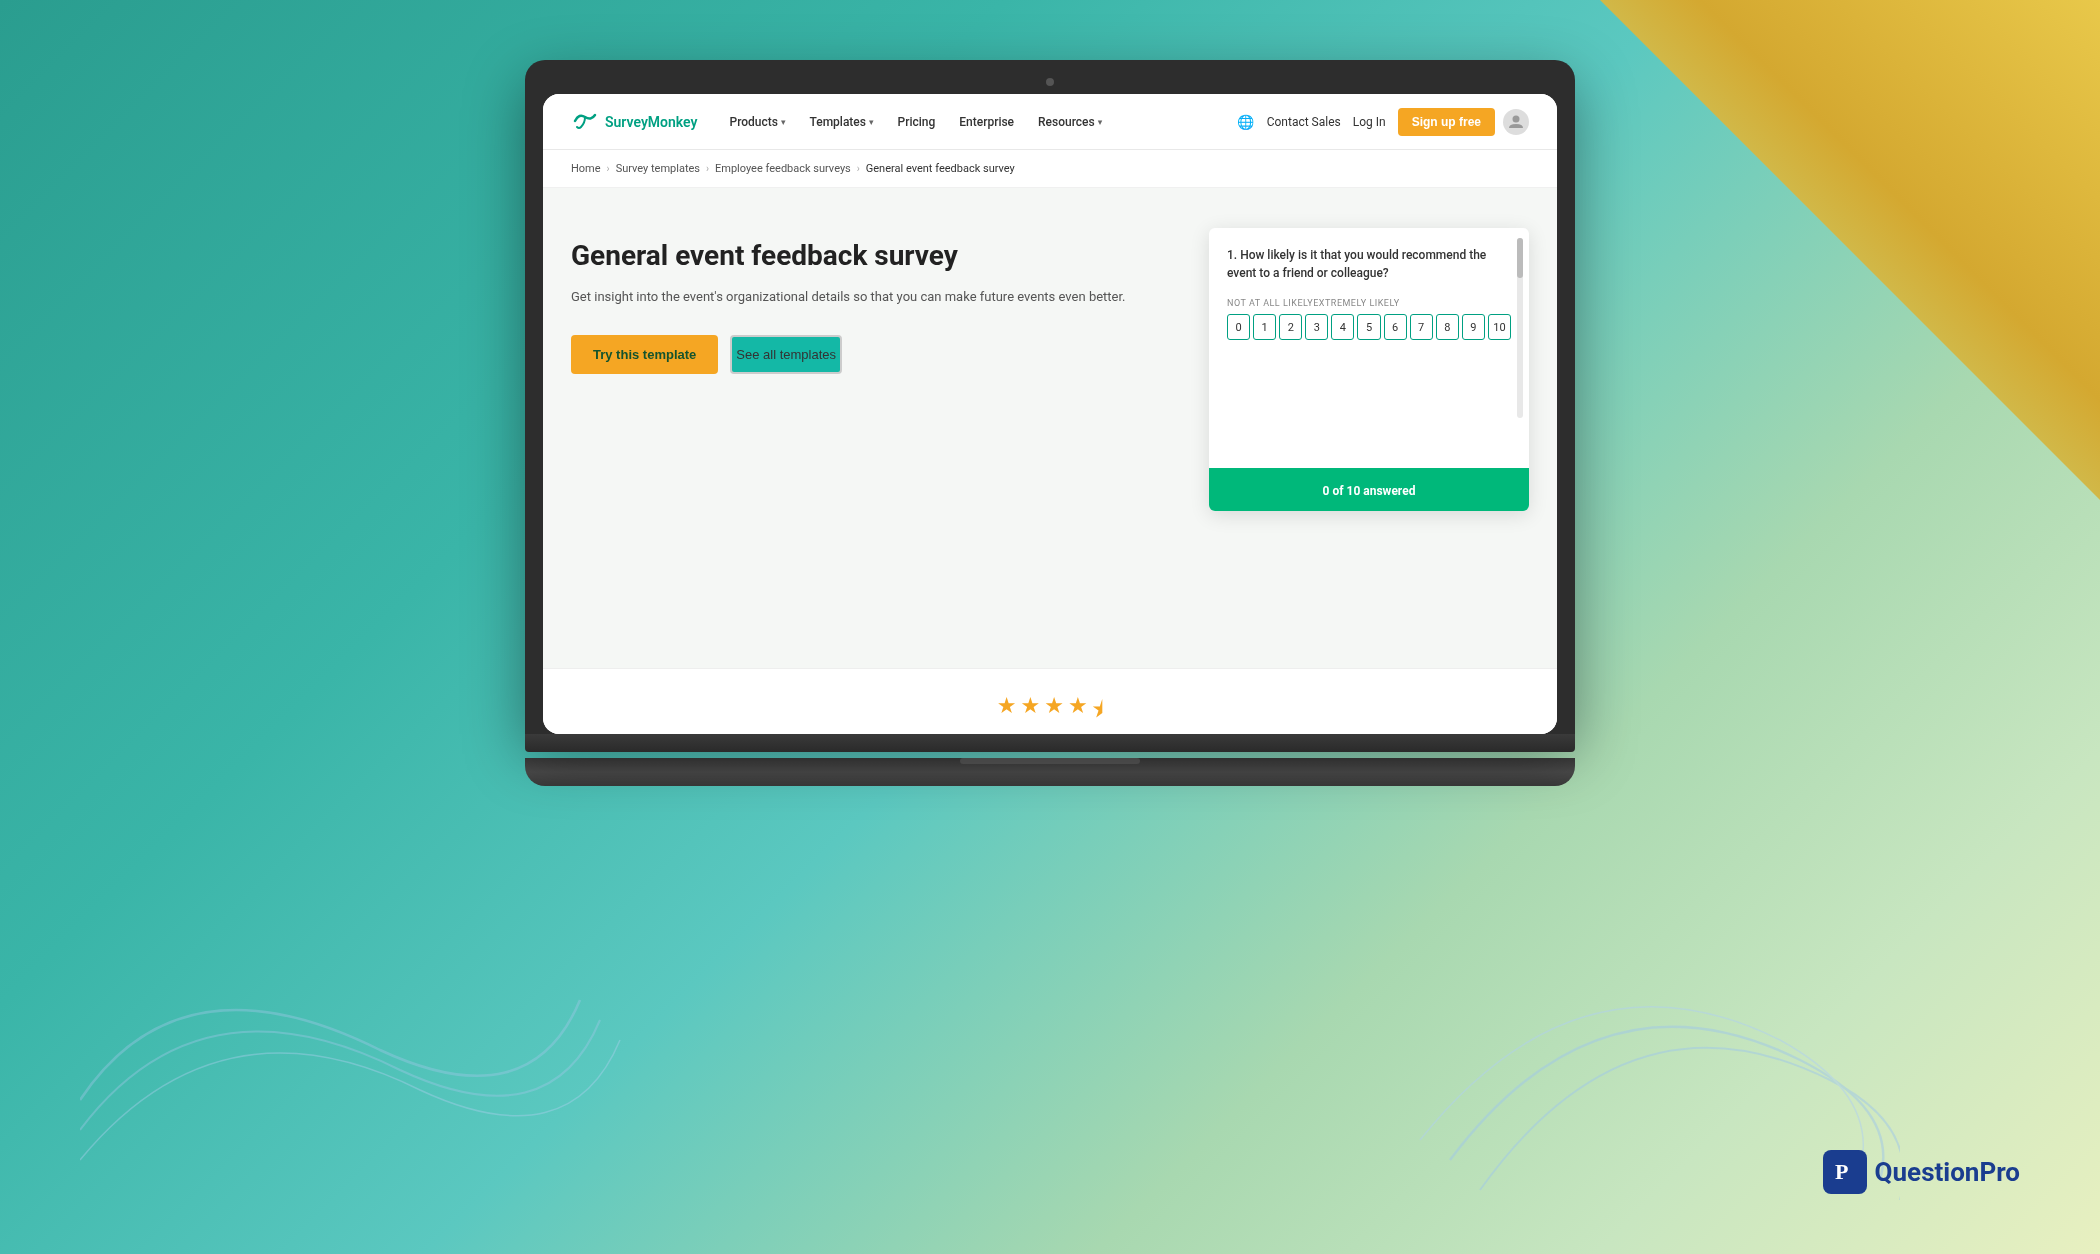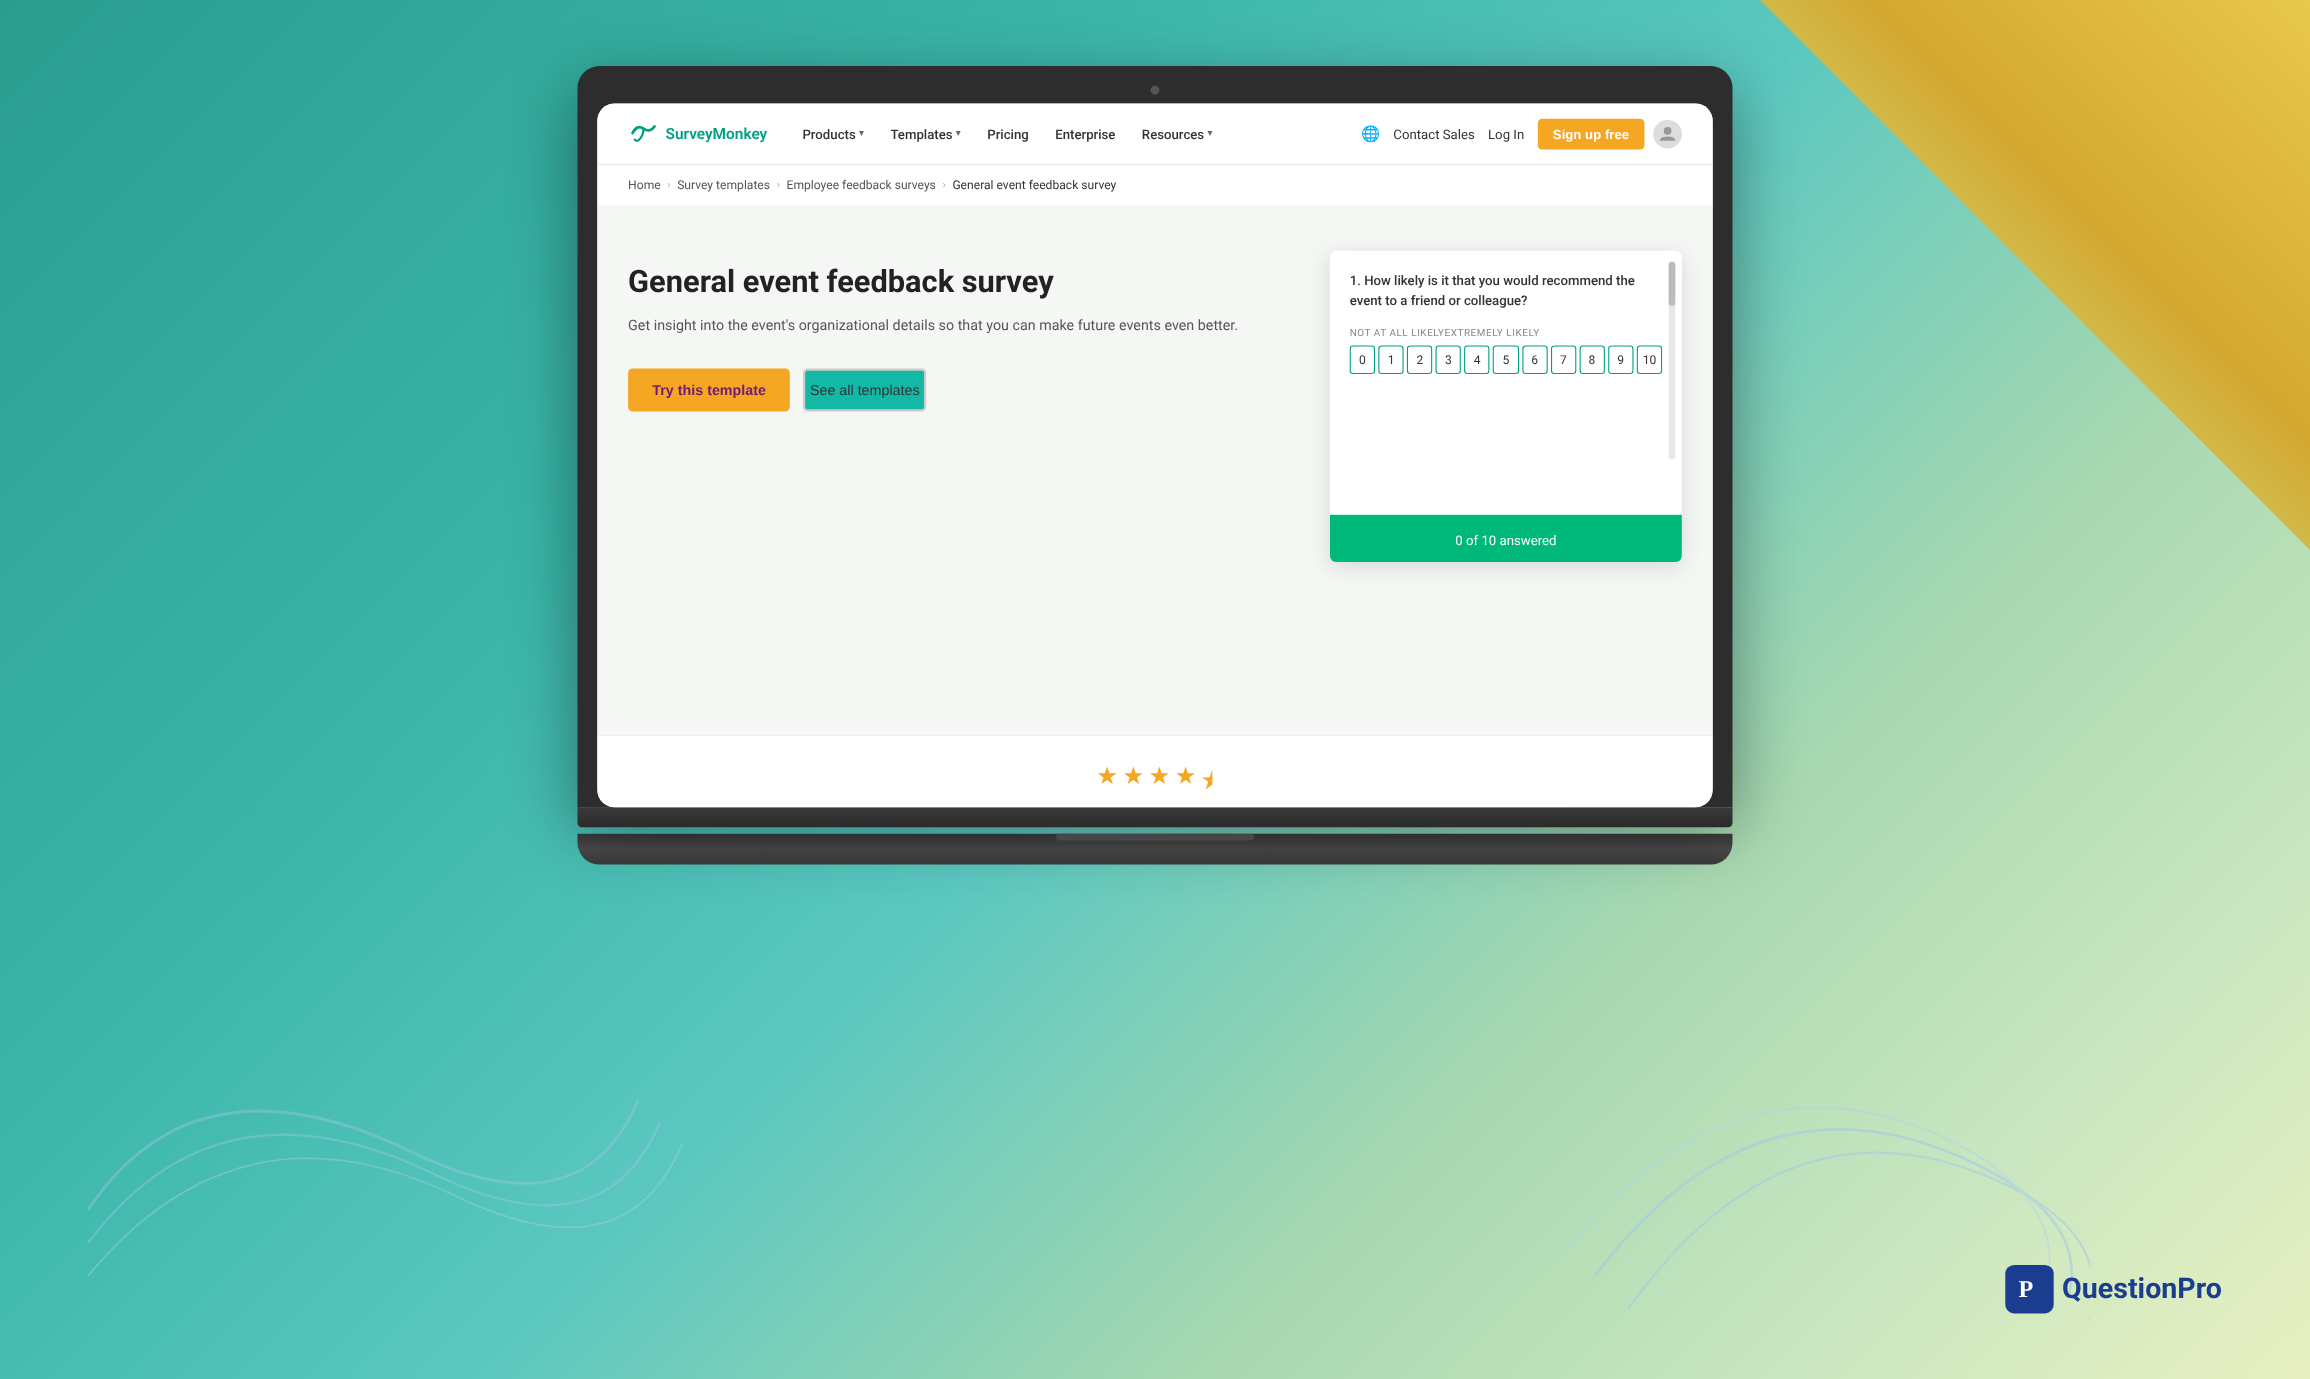--- a/index.html
+++ b/index.html
@@ -240,21 +240,21 @@
     }
 
     .btn-row {
       display: flex;
       gap: 12px;
       align-items: center;
     }
 
     .try-template-btn {
       background: #f5a623;
-      color: #701a75;
+      color: #14532d;
       border: none;
       padding: 12px 22px;
       border-radius: 4px;
       font-size: 13px;
       font-weight: 600;
       cursor: pointer;
     }
 
     .see-all-btn {
       background: #14b8a6;
@@ -344,21 +344,21 @@
 
     .survey-footer {
       background: #00b87a;
       padding: 12px;
       text-align: center;
     }
 
     .survey-footer-text {
       color: #fff;
       font-size: 12px;
-      font-weight: 400;
+      font-weight: 700;
     }
 
     
     .rating-section {
       background: #fff;
       padding: 24px 28px;
       text-align: center;
       border-top: 1px solid #eee;
     }
 

